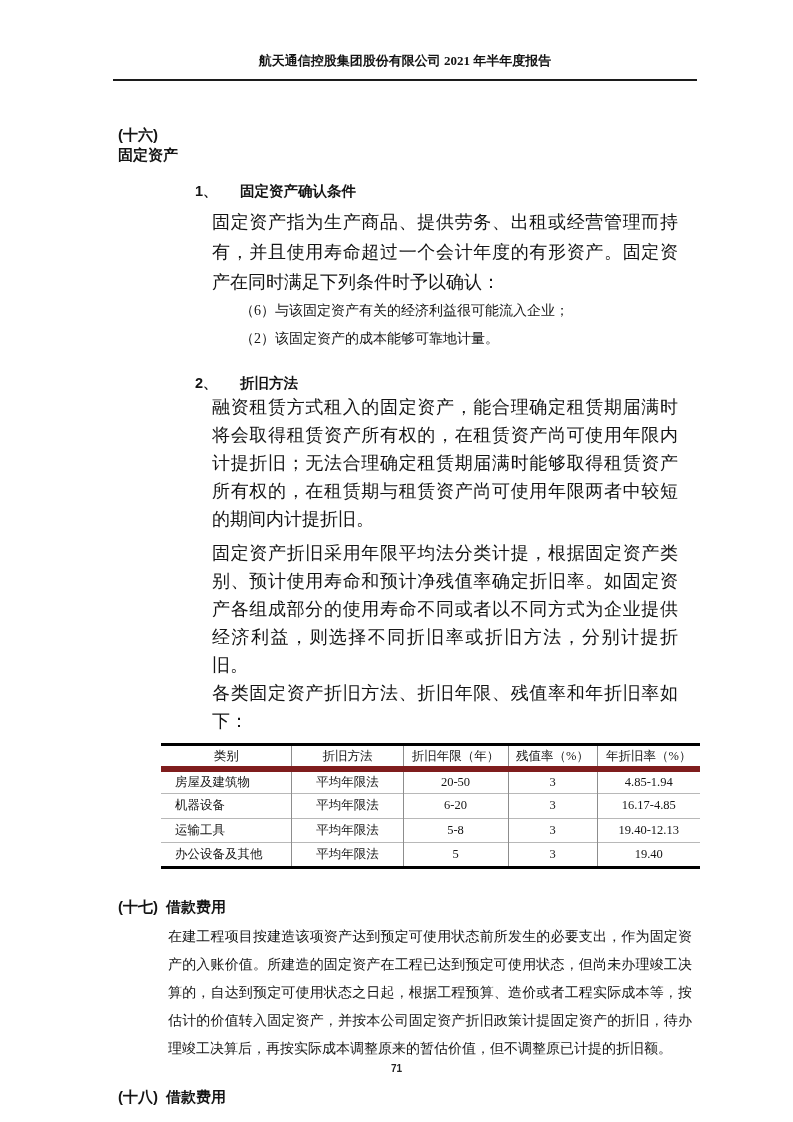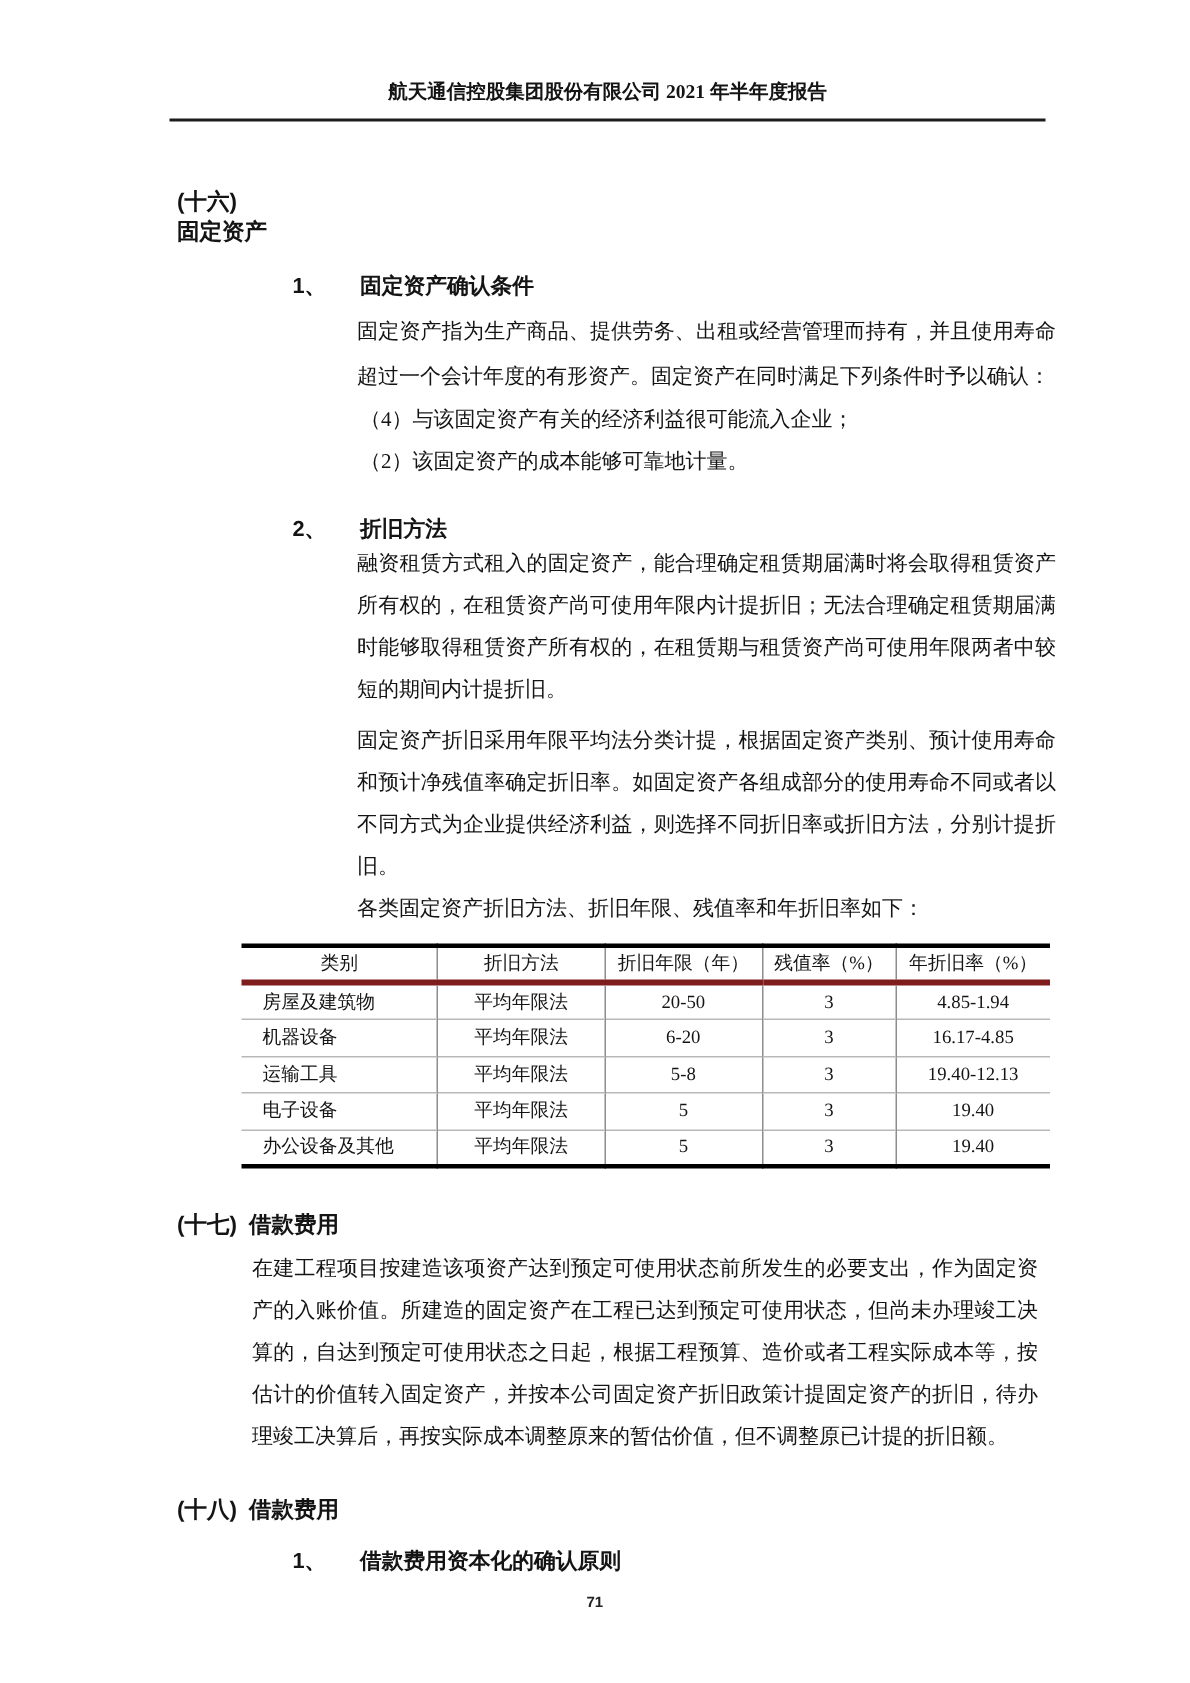--- a/index.html
+++ b/index.html
@@ -25,22 +25,22 @@
     font-family:"Liberation Sans","DejaVu Sans",sans-serif;
   }
   .sec-head .sec-num { width:48px; }
   .sub-head {
     display:flex; margin-left:77px; font-weight:bold;
     font-size:14.5px; line-height:20px;
     font-family:"Liberation Sans","DejaVu Sans",sans-serif;
   }
   .sub-head .sub-num { width:45px; }
   .sub-para {
-    margin-left:120px; width:466px;
-    font-size:14px; line-height:28px; text-align:justify;
+    margin-left:94px; width:466px;
+    font-size:18px; line-height:28px; text-align:justify;
   }
   .sub-para.first { line-height:30px; }
   .cond-item { margin-left:122px; font-size:14px; line-height:28px; }
   .sec-para {
     margin-left:50px; width:524px;
     font-size:14px; line-height:28px; text-align:justify;
   }
   
   .mt-s16      { margin-top:44px;flex-direction:column; }
   .mt-sub1     { margin-top:16px; }
@@ -60,21 +60,21 @@
     border-top:3px solid #000; border-bottom:3px solid #000;
   }
   table.dep th, table.dep td {
     height:24.5px; font-weight:normal;
     text-align:center; vertical-align:middle;
     border-right:1px solid #8d8d8d;
     padding:1px 4px;
   }
   table.dep th:last-child, table.dep td:last-child { border-right:none; }
   table.dep tbody td { border-top:1px solid #b8b8b8; }
-  table.dep thead th { border-bottom:4px solid #7f1d1d; }
+  table.dep thead th { border-bottom:6px solid #7f1d1d; }
   table.dep col.c1 { width:24.3%; }
   table.dep col.c2 { width:20.6%; }
   table.dep col.c3 { width:19.5%; }
   table.dep col.c4 { width:16.5%; }
   table.dep col.c5 { width:19.1%; }
   table.dep tbody td.cat { text-align:left; padding-left:14px; }
   
   .page-number {
     position:absolute; top:1063px; left:0; right:0;
     text-align:center; font-size:10px; color:#222;
@@ -95,21 +95,21 @@
     <span class="sec-num">(十六)</span>
     <span>固定资产</span>
   </div>
 
   <div class="sub-head mt-sub1">
     <span class="sub-num">1、</span>
     <span>固定资产确认条件</span>
   </div>
 
   <p class="sub-para first mt-p1">固定资产指为生产商品、提供劳务、出租或经营管理而持有，并且使用寿命超过一个会计年度的有形资产。固定资产在同时满足下列条件时予以确认：</p>
-  <p class="cond-item">（4）与该固定资产有关的经济利益很可能流入企业；</p>
+  <p class="cond-item">（6）与该固定资产有关的经济利益很可能流入企业；</p>
   <p class="cond-item">（2）该固定资产的成本能够可靠地计量。</p>
 
   <div class="sub-head mt-sub2">
     <span class="sub-num">2、</span>
     <span>折旧方法</span>
   </div>
 
   <p class="sub-para">融资租赁方式租入的固定资产，能合理确定租赁期届满时将会取得租赁资产所有权的，在租赁资产尚可使用年限内计提折旧；无法合理确定租赁期届满时能够取得租赁资产所有权的，在租赁期与租赁资产尚可使用年限两者中较短的期间内计提折旧。</p>
   <p class="sub-para mt-p2">固定资产折旧采用年限平均法分类计提，根据固定资产类别、预计使用寿命和预计净残值率确定折旧率。如固定资产各组成部分的使用寿命不同或者以不同方式为企业提供经济利益，则选择不同折旧率或折旧方法，分别计提折旧。</p>
   <p class="sub-para">各类固定资产折旧方法、折旧年限、残值率和年折旧率如下：</p>
@@ -147,27 +147,20 @@
         <td>16.17-4.85</td>
       </tr>
       <tr>
         <td class="cat">运输工具</td>
         <td>平均年限法</td>
         <td>5-8</td>
         <td>3</td>
         <td>19.40-12.13</td>
       </tr>
       <tr>
-        <td class="cat">电子设备</td>
-        <td>平均年限法</td>
-        <td>5</td>
-        <td>3</td>
-        <td>19.40</td>
-      </tr>
-      <tr>
         <td class="cat">办公设备及其他</td>
         <td>平均年限法</td>
         <td>5</td>
         <td>3</td>
         <td>19.40</td>
       </tr>
     </tbody>
   </table>
 
   <div class="sec-head mt-s17">

